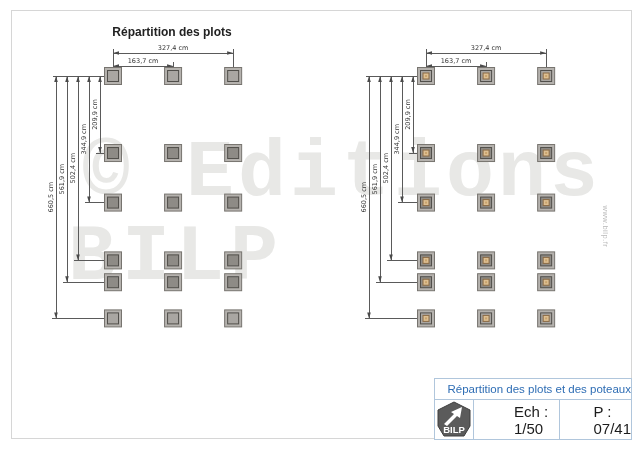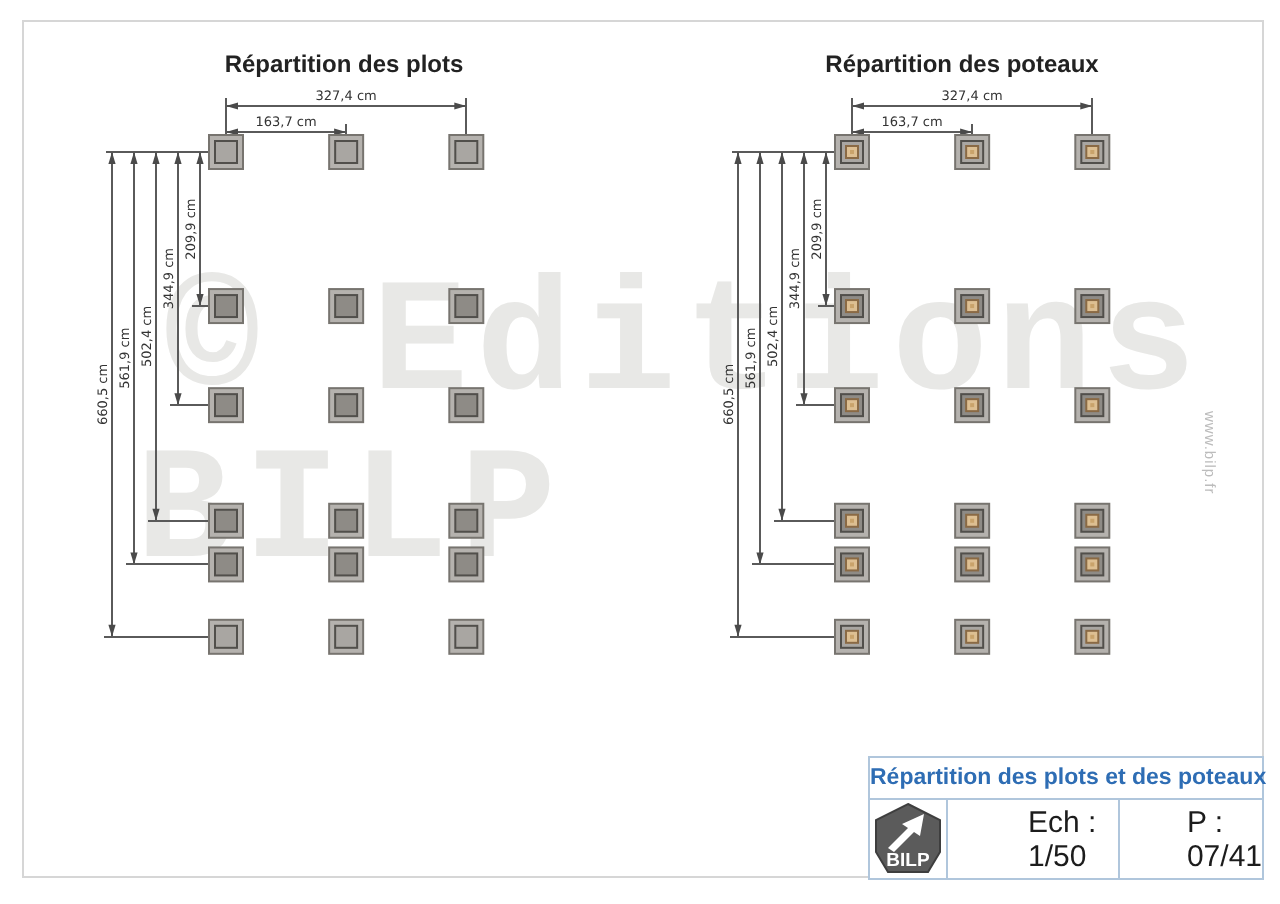--- a/index.html
+++ b/index.html
@@ -12,21 +12,21 @@
   .wm1{position:absolute;left:82px;top:128px;font-size:80px;letter-spacing:4px;white-space:nowrap;}
   .wm2{position:absolute;left:68px;top:212px;font-size:80px;letter-spacing:6px;}
   #diagram-canvas{position:absolute;left:0;top:0;z-index:2;}
   .diagram-title{position:absolute;top:25px;transform:translateX(-50%);z-index:3;
         font-size:12px;font-weight:bold;color:#222;white-space:nowrap;}
   .side-url{position:absolute;left:601px;top:205px;width:8px;z-index:2;
         transform:rotate(90deg);transform-origin:center;color:#bcbcbc;font-size:7.5px;
         letter-spacing:0.5px;white-space:nowrap;}
   .title-block{position:absolute;left:434px;top:378px;width:196px;height:60px;z-index:4;
         border:1px solid #b0c6dc;background:#fff;display:flex;flex-direction:column;}
-  .tb-title{height:20px;line-height:20px;text-align:center;font-size:11.5px;font-weight:bold;
+  .tb-title{height:20px;line-height:20px;text-align:right;font-size:11.5px;font-weight:normal;
         color:#2e6db4;border-bottom:1px solid #b0c6dc;white-space:nowrap;}
   .tb-row{flex:1;display:flex;}
   .tb-cell{display:flex;align-items:center;justify-content:center;
         font-size:15px;color:#1c1c1c;}
   .tb-logo{width:52px;border-right:1px solid #b0c6dc;}
   .tb-scale{width:69px;border-right:1px solid #b0c6dc;margin-left:40px;}
   .tb-page{flex:1;margin-left:33px;}
 </style>
 </head>
 <body>
@@ -219,21 +219,20 @@
       <rect x="480.5779" y="312.9035" width="11" height="11" fill="#a9a6a2" stroke="#514f4b" stroke-width="1"></rect>
       <rect x="483.0779" y="315.4035" width="6" height="6" fill="#ddbf92" stroke="#8a6a45" stroke-width="1"></rect>
       <rect x="485.0779" y="317.4035" width="2" height="2" fill="#c9a36b"></rect>
       <rect x="537.6558" y="309.9035" width="17" height="17" fill="#b5b2ae" stroke="#77746f" stroke-width="1"></rect>
       <rect x="540.6558" y="312.9035" width="11" height="11" fill="#a9a6a2" stroke="#514f4b" stroke-width="1"></rect>
       <rect x="543.1558" y="315.4035" width="6" height="6" fill="#ddbf92" stroke="#8a6a45" stroke-width="1"></rect>
       <rect x="545.1558" y="317.4035" width="2" height="2" fill="#c9a36b"></rect>
     </svg>
 
   <div class="diagram-title" style="left:172px">Répartition des plots</div>
-  <div class="diagram-title" style="left:481px">Répartition des poteaux</div>
 
   <div class="side-url">www.bilp.fr</div>
 
   <div class="title-block">
     <div class="tb-title">Répartition des plots et des poteaux</div>
     <div class="tb-row">
       <div class="tb-cell tb-logo">
         <svg width="38" height="38" viewBox="0 0 38 38">
           <polygon points="19,1 35,9 35,25 29,35 9,35 3,25 3,9" fill="#5b5b5b" stroke="#3e3e3e" stroke-width="1"></polygon>
           <polygon points="9,23 19,13 16,11 27,6 25,17 22,15 12,25" fill="#ffffff"></polygon>

